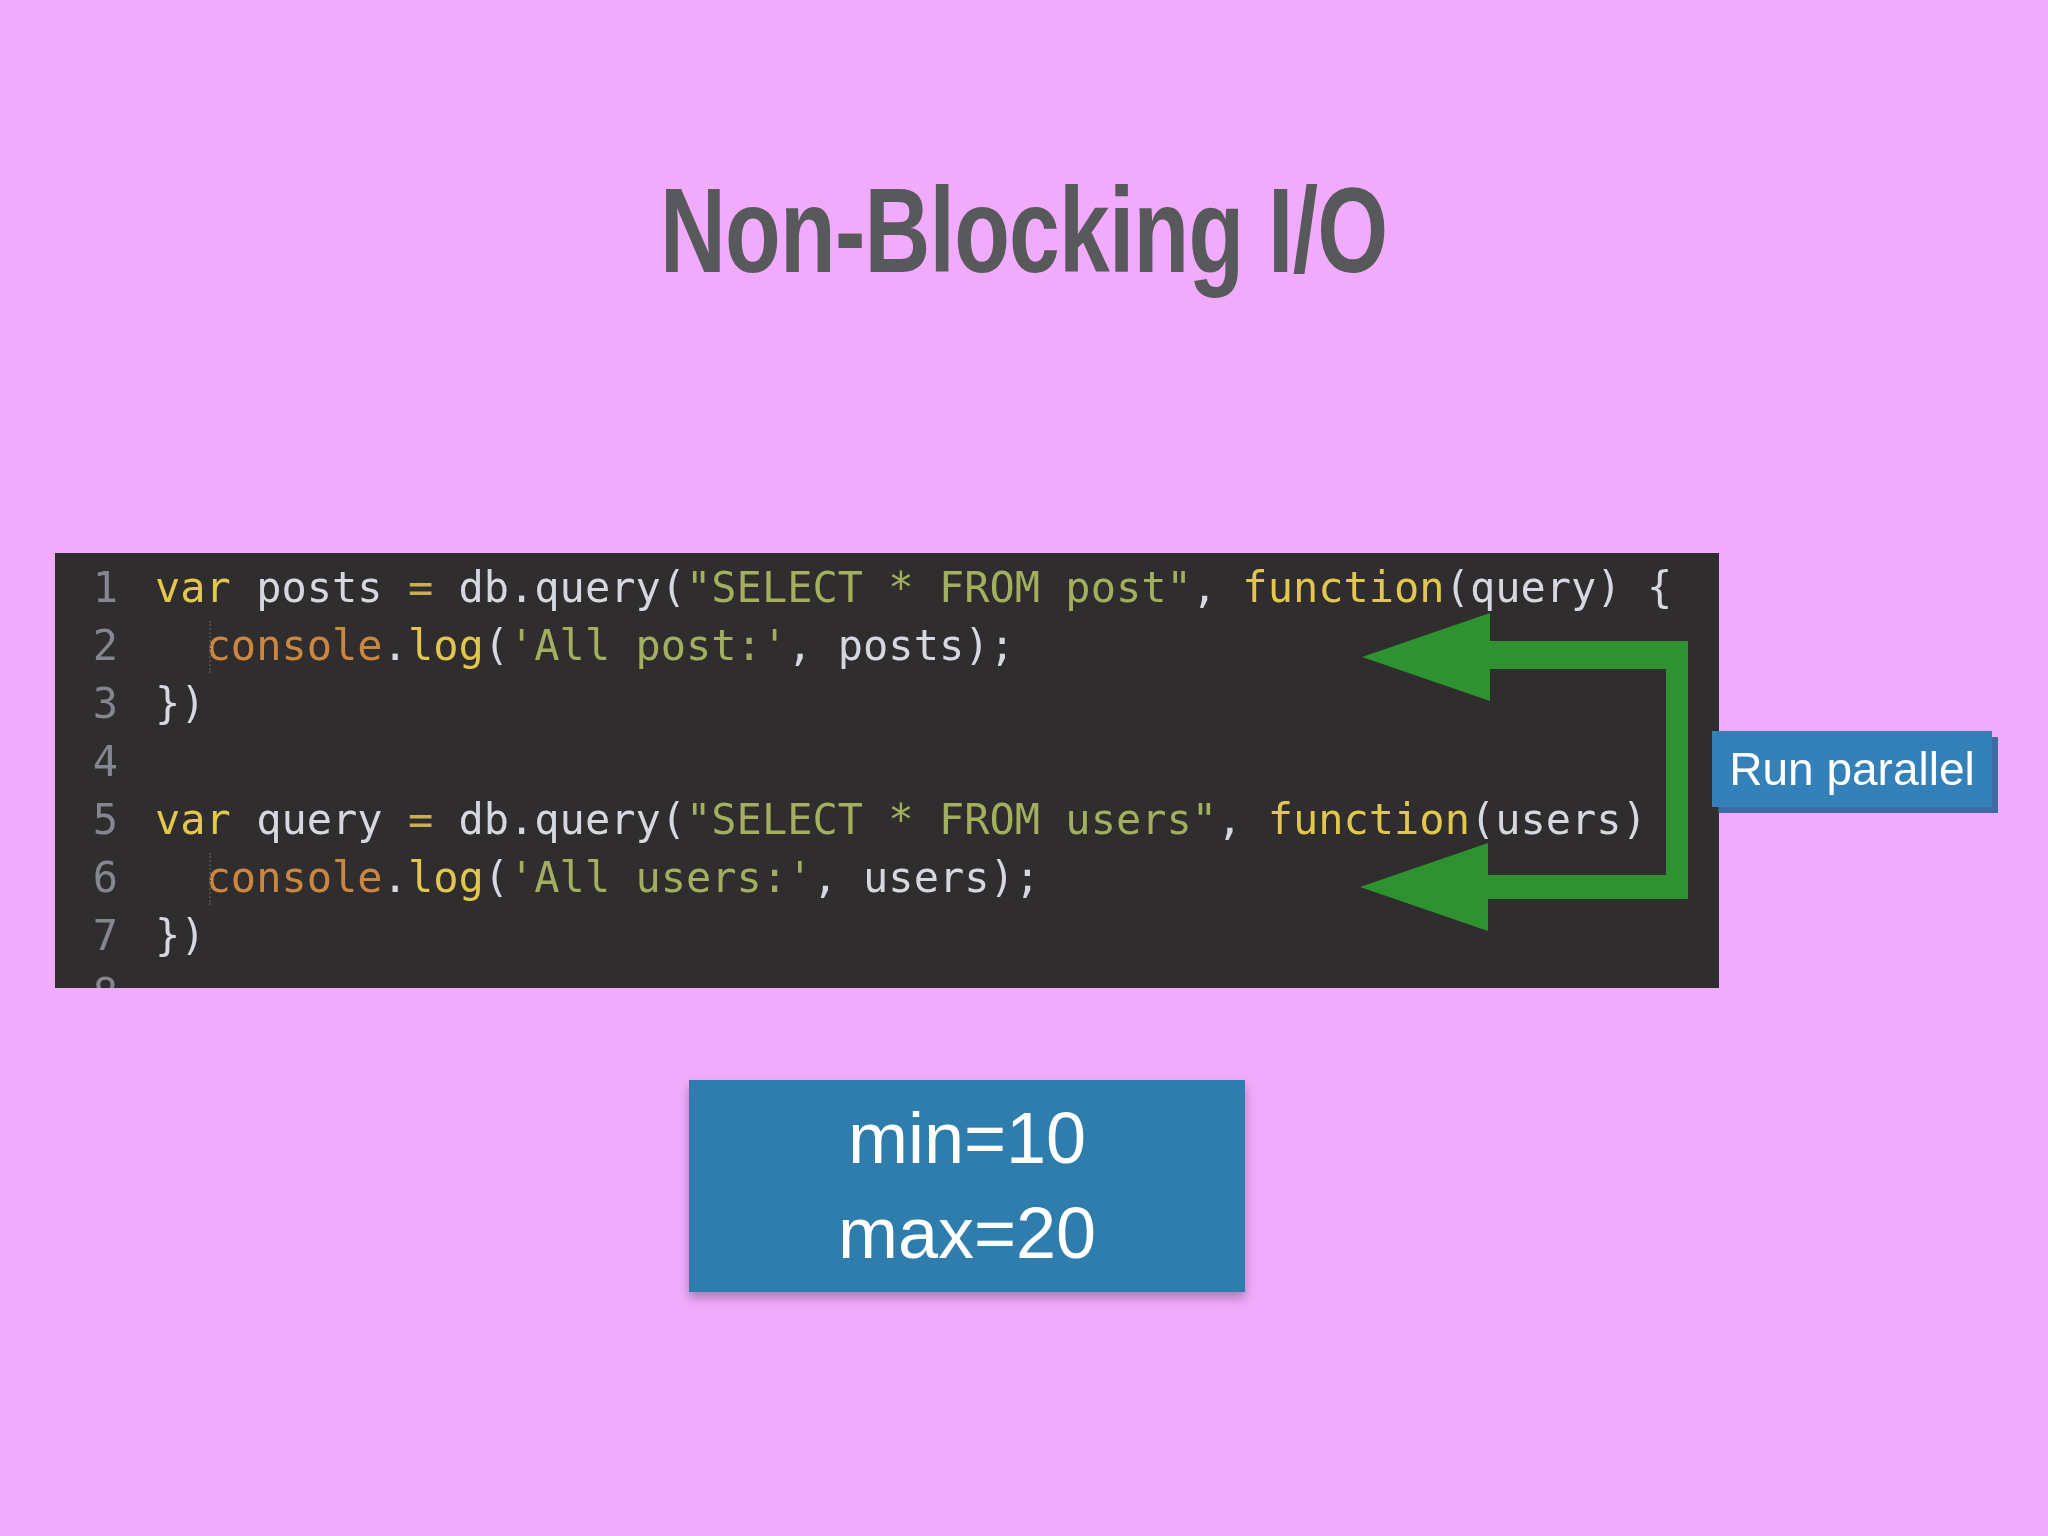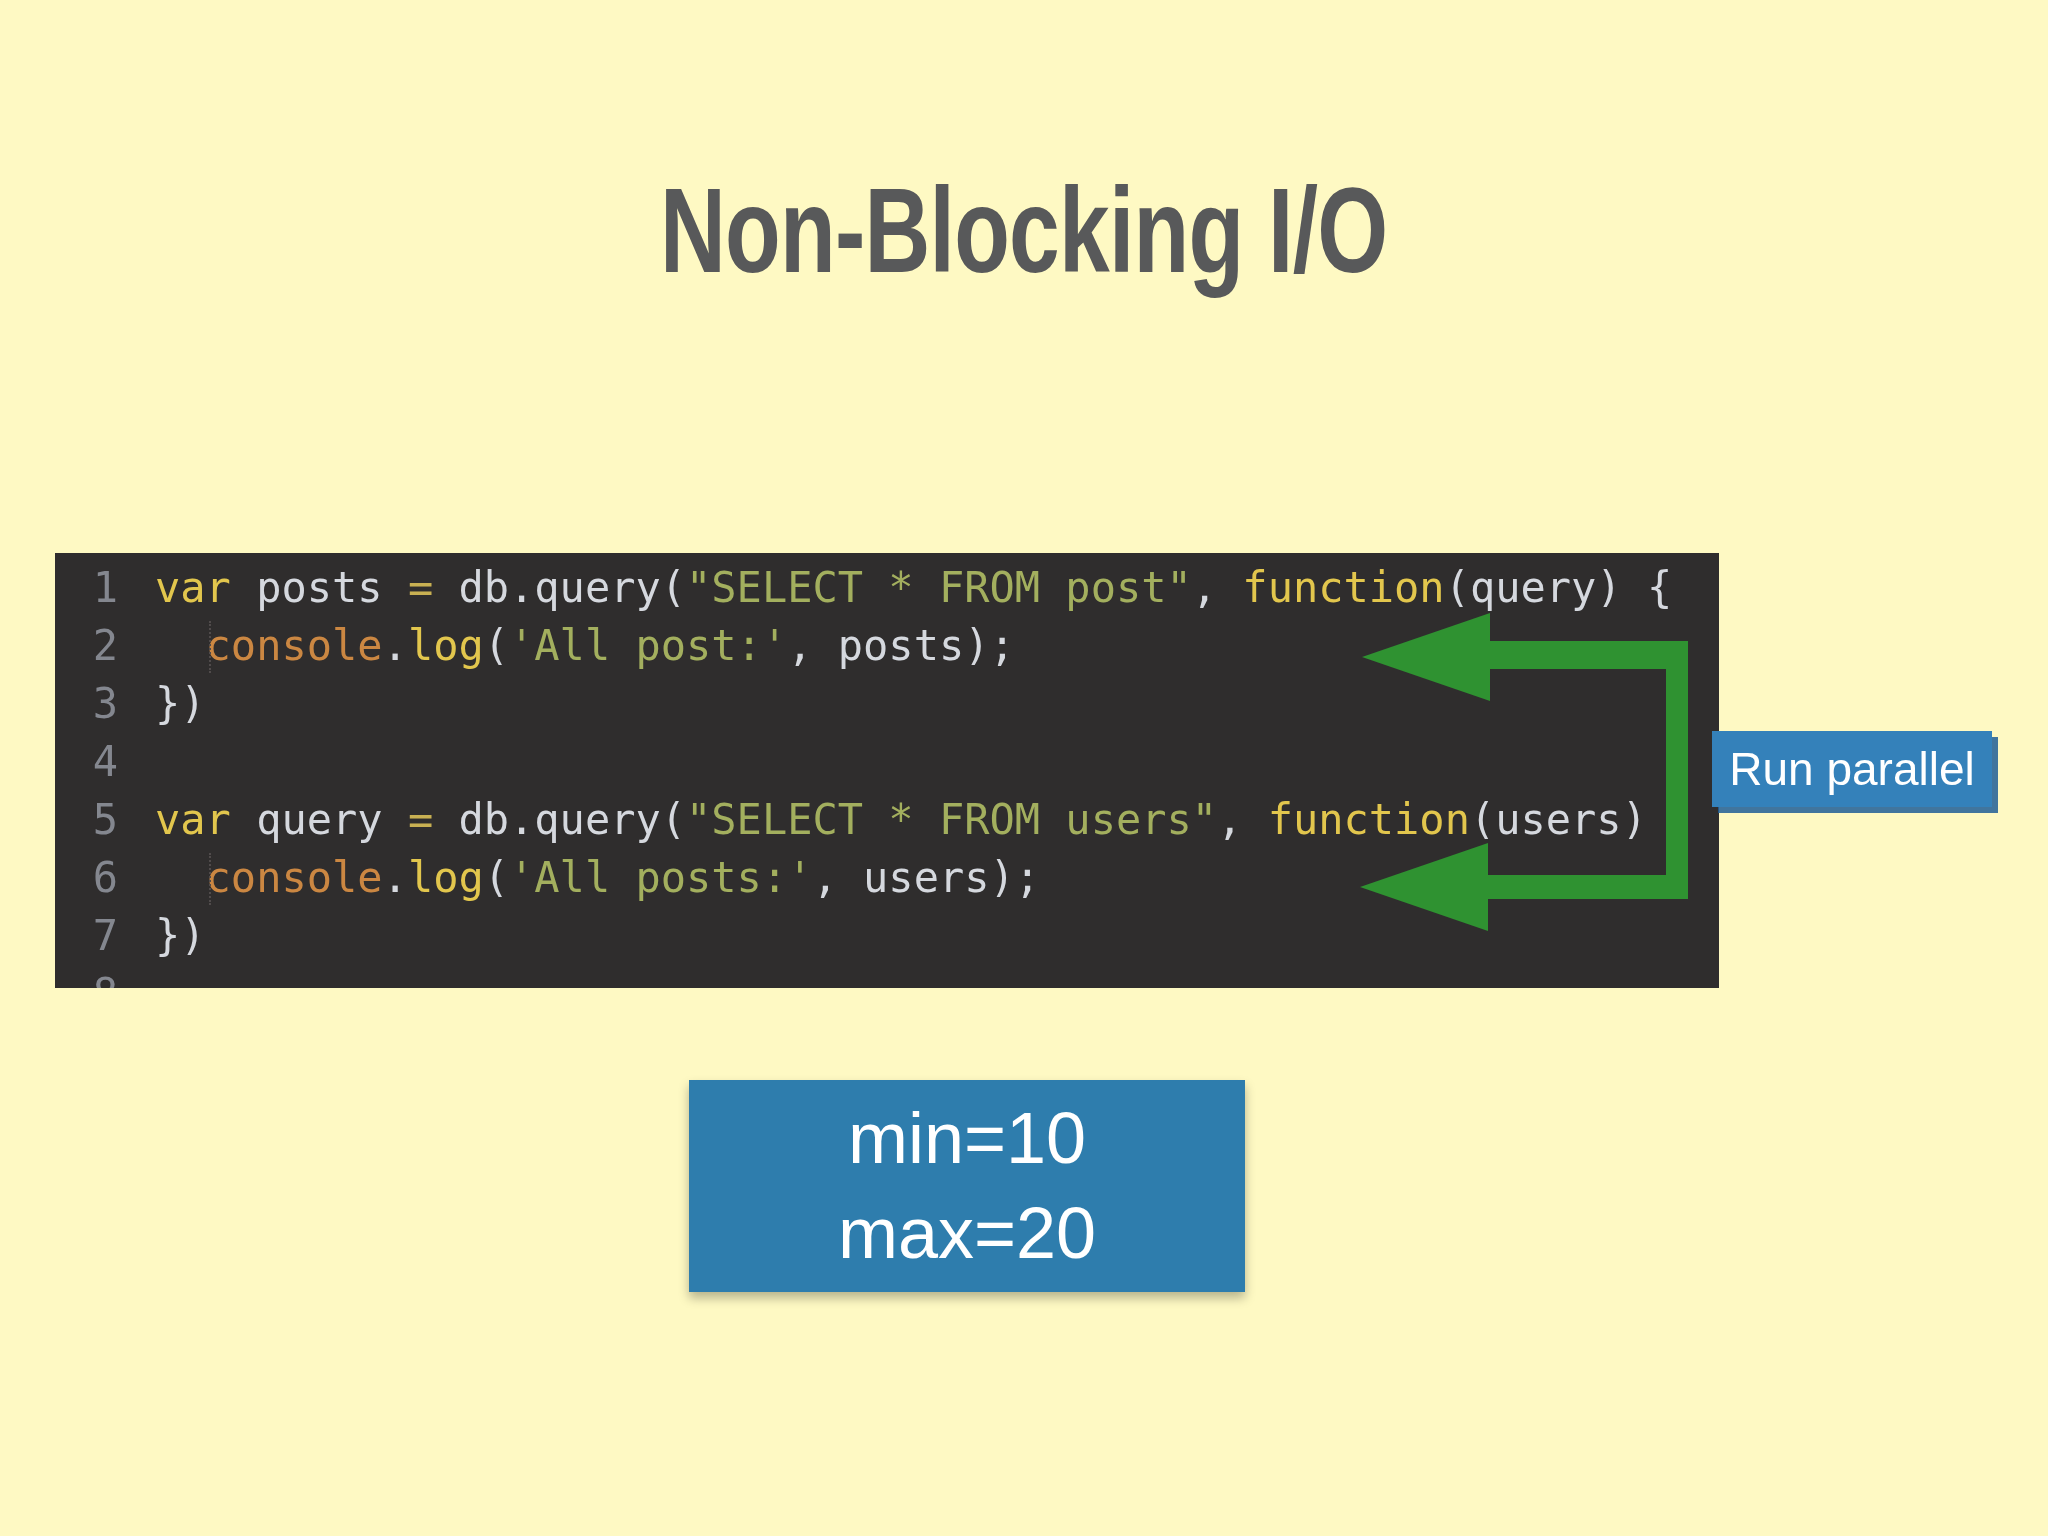--- a/index.html
+++ b/index.html
@@ -1,17 +1,17 @@
 <!DOCTYPE html>
 <html style="--title: #58595a; --codebg: #2f2d2d; --gutter: #84878f; --kw: #e2c64d; --id: #d5d8de; --op: #c8b052; --str: #a3af5e; --obj: #cb8742; --green: #2f9231; --blue-label: #3481ba; --blue-box: #2e7dad;"><head>
 <meta charset="utf-8">
 <style>
   html,body{margin:0;padding:0;background:#ffffff;width:2048px;height:1536px;overflow:hidden;
             font-family:"Liberation Sans", sans-serif;}
-  .stage{position:relative;width:2048px;height:1536px;background:#fef9c3;text-decoration:underline;}
+  .stage{position:relative;width:2048px;height:1536px;background:#f0abfc;text-decoration:underline;}
 
   
   .title{position:absolute;top:170px;left:0;width:2048px;text-align:center;
          font-size:120px;font-weight:bold;line-height:1;color:var(--title,#58595a);margin:0;}
   .title .squeeze{display:inline-block;transform:scaleX(0.76);transform-origin:center top;
                   letter-spacing:-1px;white-space:nowrap;}
 
   
   .code-block{position:absolute;left:55px;top:553px;width:1664px;height:435px;
               background:var(--codebg,#2f2d2d);overflow:hidden;
@@ -61,21 +61,21 @@
     <span class="squeeze">Non-Blocking I/O</span>
   </h1>
 
   <div class="code-block">
     <div>
         <div class="code-line"><span class="ln">1</span><span class="lc"><span class="tk-kw">var</span><span class="tk-id"> posts </span><span class="tk-op">=</span><span class="tk-id"> db.query(</span><span class="tk-str">"SELECT * FROM post"</span><span class="tk-id">, </span><span class="tk-kw">function</span><span class="tk-id">(query) {</span></span></div>
         <div class="code-line"><span class="ln">2</span><span class="lc"><span class="tk-id">  </span><span class="tk-obj">console</span><span class="tk-id">.</span><span class="tk-kw">log</span><span class="tk-id">(</span><span class="tk-str">'All post:'</span><span class="tk-id">, posts);</span></span></div>
         <div class="code-line"><span class="ln">3</span><span class="lc"><span class="tk-id">})</span></span></div>
         <div class="code-line"><span class="ln">4</span><span class="lc"></span></div>
         <div class="code-line"><span class="ln">5</span><span class="lc"><span class="tk-kw">var</span><span class="tk-id"> query </span><span class="tk-op">=</span><span class="tk-id"> db.query(</span><span class="tk-str">"SELECT * FROM users"</span><span class="tk-id">, </span><span class="tk-kw">function</span><span class="tk-id">(users)</span></span></div>
-        <div class="code-line"><span class="ln">6</span><span class="lc"><span class="tk-id">  </span><span class="tk-obj">console</span><span class="tk-id">.</span><span class="tk-kw">log</span><span class="tk-id">(</span><span class="tk-str">'All posts:'</span><span class="tk-id">, users);</span></span></div>
+        <div class="code-line"><span class="ln">6</span><span class="lc"><span class="tk-id">  </span><span class="tk-obj">console</span><span class="tk-id">.</span><span class="tk-kw">log</span><span class="tk-id">(</span><span class="tk-str">'All users:'</span><span class="tk-id">, users);</span></span></div>
         <div class="code-line"><span class="ln">7</span><span class="lc"><span class="tk-id">})</span></span></div>
         <div class="code-line"><span class="ln">8</span><span class="lc"></span></div>
       </div>
     <div class="indent-guide guide-l2"></div>
     <div class="indent-guide guide-l6"></div>
   </div>
 
   <div class="arr arr-head head-top"></div>
   <div class="arr arr-rect shaft-top"></div>
   <div class="arr arr-rect vbar"></div>

